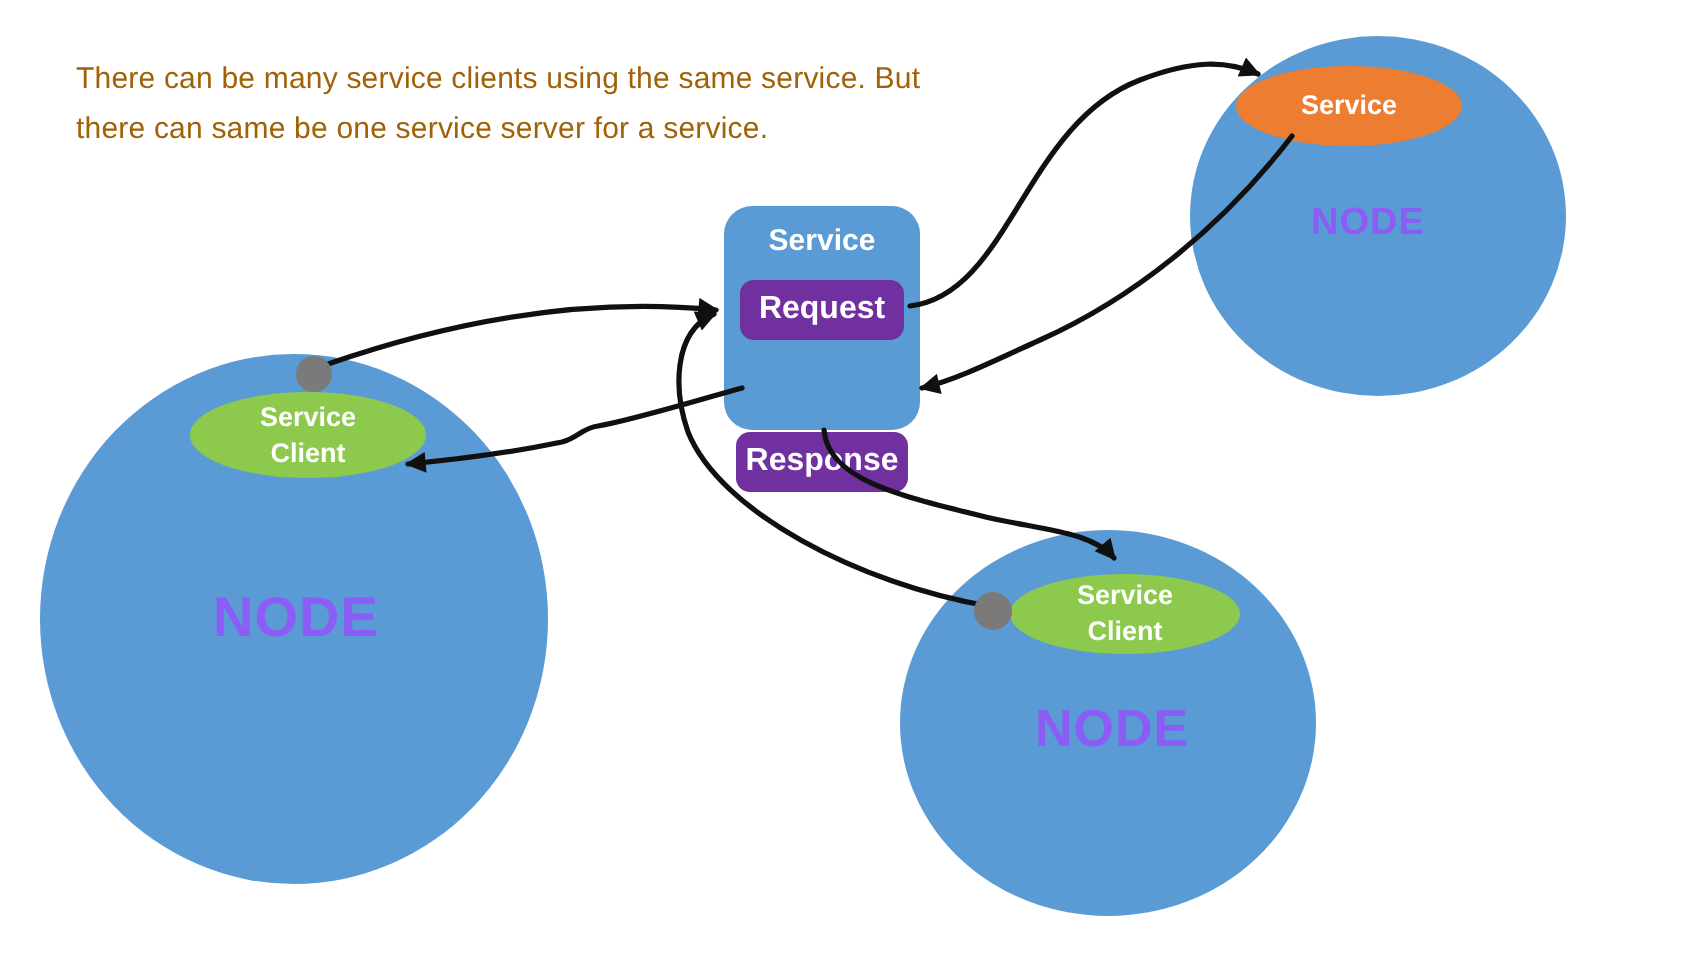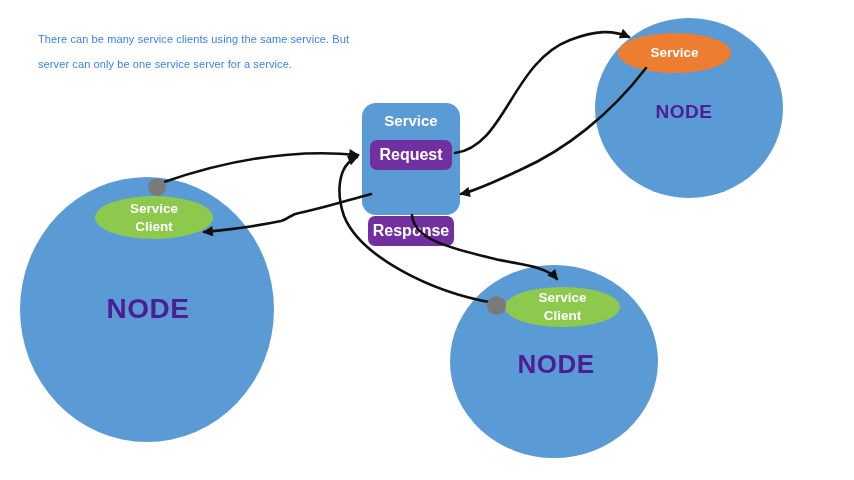--- a/index.html
+++ b/index.html
@@ -2,38 +2,38 @@
 <html><head>
 <meta charset="utf-8">
 <style>
   html,body{margin:0;padding:0;background:#ffffff;}
   .canvas{
     position:relative;width:854px;height:480px;background:#ffffff;overflow:hidden;
     font-family:"Liberation Sans",sans-serif;
   }
   .caption{
     position:absolute;left:38px;top:27px;width:440px;
-    font-size:11px;line-height:25px;color:#3b82f6;letter-spacing:.1px;
+    font-size:15px;line-height:25px;color:#a16207;letter-spacing:.1px;
   }
   .node-circle{position:absolute;border-radius:50%;background:#5B9BD5;}
   .circle-left{left:20px;top:177px;width:254px;height:265px;}
   .circle-topright{left:595px;top:18px;width:188px;height:180px;}
   .circle-bottom{left:450px;top:265px;width:208px;height:193px;}
   .mini-ellipse{
     position:absolute;border-radius:50%;color:#ffffff;font-weight:bold;
     font-size:13.5px;line-height:18px;text-align:center;
     display:flex;flex-direction:column;justify-content:center;
   }
   .green{background:#8DC94D;}
   .orange{background:#ED7D31;}
   .green-left{left:95px;top:196px;width:118px;height:43px;}
   .orange-topright{left:618px;top:33px;width:113px;height:40px;}
   .green-bottom{left:505px;top:287px;width:115px;height:40px;}
   .node-label{
-    position:absolute;color:#4c1d95;font-weight:bold;text-align:center;letter-spacing:.5px;
+    position:absolute;color:#8b5cf6;font-weight:bold;text-align:center;letter-spacing:.5px;
   }
   .label-left{left:68px;top:293px;width:160px;font-size:28px;}
   .label-topright{left:624px;top:101px;width:120px;font-size:19px;}
   .label-bottom{left:476px;top:349px;width:160px;font-size:26px;}
   .dot{position:absolute;border-radius:50%;background:#7A7A7A;}
   .dot-left{left:148px;top:178px;width:18px;height:18px;}
   .dot-bottom{left:487px;top:296px;width:19px;height:19px;}
   .service-box{
     position:absolute;left:362px;top:103px;width:98px;height:112px;
     background:#5B9BD5;border-radius:14px;
@@ -50,21 +50,21 @@
   .response-box{left:6px;top:77px;width:86px;height:30px;margin-top:36px;}
   .arrow-layer{position:absolute;left:0;top:0;width:854px;height:480px;pointer-events:none;}
 </style>
 </head>
 <body>
 
 <div class="canvas">
 
   <div class="caption">
     <div>There can be many service clients using the same service. But</div>
-    <div>server can only be one service server for a service.</div>
+    <div>there can same be one service server for a service.</div>
   </div>
 
   <div class="node-circle circle-left"></div>
   <div class="mini-ellipse green green-left">
     <span>Service</span>
     <span>Client</span>
   </div>
   <div class="node-label label-left">NODE</div>
 
   <div class="node-circle circle-topright"></div>

